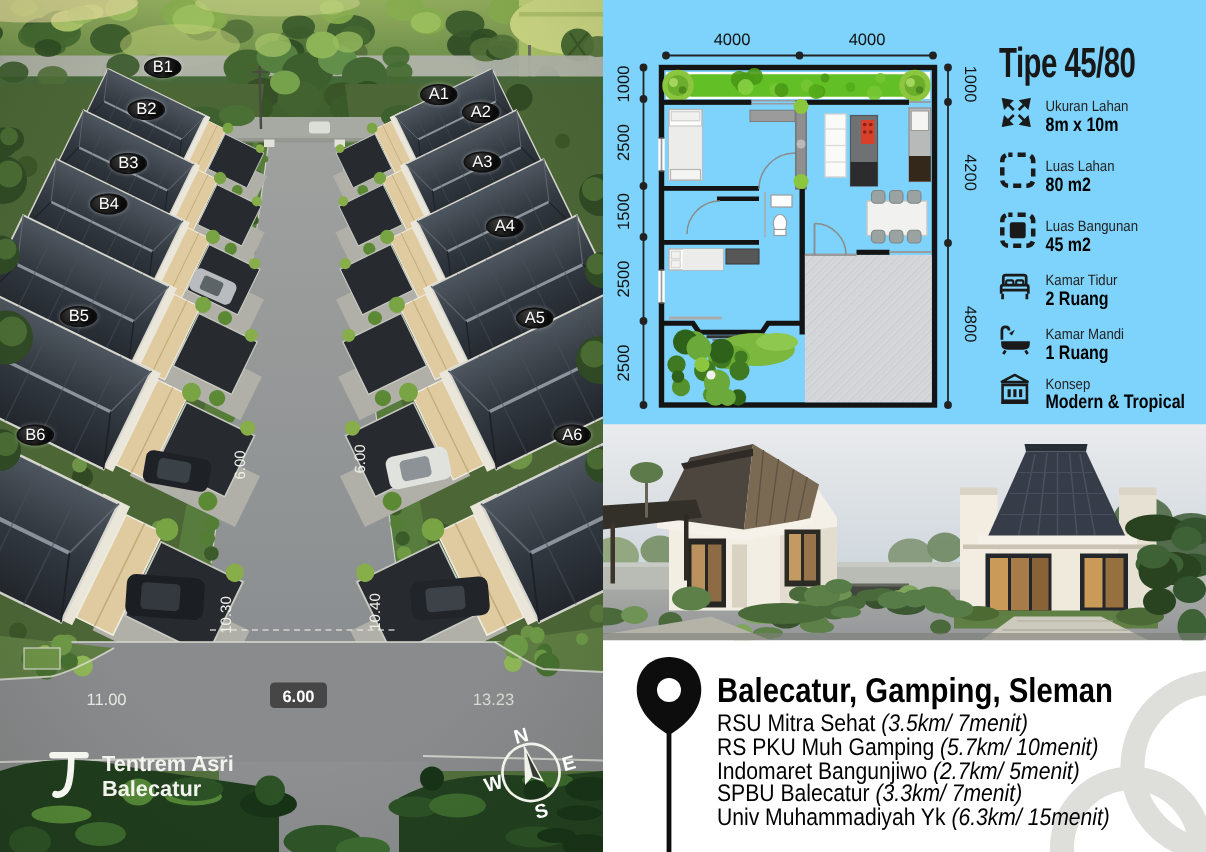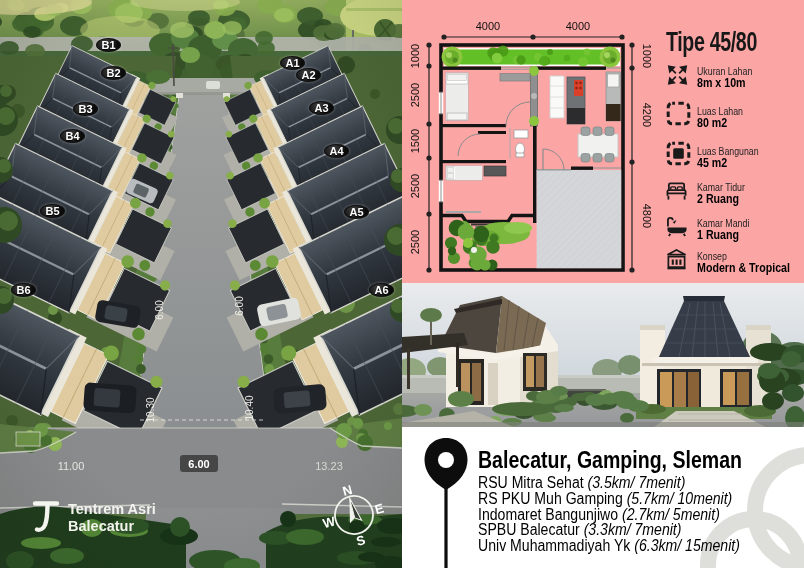--- a/index.html
+++ b/index.html
@@ -1,19 +1,19 @@
 <!DOCTYPE html>
 <html><head><meta charset="utf-8">
 <title>Tentrem Asri Balecatur</title>
 <style>
 *{margin:0;padding:0;box-sizing:border-box}
 body{font-family:"Liberation Sans",sans-serif;background:#fff}
 #page{position:relative;width:804px;height:568px;background:#fff;overflow:hidden}
 .abs{position:absolute}
-.badge{position:absolute;width:25px;height:14px;border-radius:50%;background:radial-gradient(circle at 35% 30%,#404040,#0a0a0a 74%);color:#fff;font-weight:bold;font-size:11px;display:flex;align-items:center;justify-content:center;border:1px solid #111;box-shadow:0 0 3px rgba(255,255,255,0.4);text-shadow:0 1px 1px #000}
+.badge{position:absolute;width:25px;height:14px;border-radius:50%;background:radial-gradient(circle at 35% 30%,#404040,#0a0a0a 74%);color:#fff;font-weight:normal;font-size:11px;display:flex;align-items:center;justify-content:center;border:1px solid #111;box-shadow:0 0 3px rgba(255,255,255,0.4);text-shadow:0 1px 1px #000}
 .speclabel{font-size:10px;color:#222;line-height:11px}
 .specval{font-size:13px;color:#000;font-weight:bold;line-height:15px}
 .locline{font-size:16px;color:#000;line-height:15.8px;white-space:nowrap}
 .locline i{font-style:italic}
 svg{display:block}
 </style></head>
 <body>
 <div id="page">
 
 <div class="abs" style="left:0;top:0;width:402px;height:568px;background:#5c7a42">
@@ -724,44 +724,44 @@
           <text x="354" y="494" font-size="13" font-weight="bold" fill="#fff" text-anchor="middle">N</text>
           <text x="380" y="520" font-size="13" font-weight="bold" fill="#fff" text-anchor="middle">E</text>
           <text x="354" y="546" font-size="13" font-weight="bold" fill="#fff" text-anchor="middle">S</text>
           <text x="328" y="520" font-size="13" font-weight="bold" fill="#fff" text-anchor="middle">W</text>
         </g>
 
 </svg>
 
 <div class="badge" style="left:96px;top:38px">B1</div>
 
-<div class="badge" style="left:101px;top:66px">B2</div>
+<div class="badge" style="left:85px;top:66px">B2</div>
 
 <div class="badge" style="left:73px;top:102px">B3</div>
 
 <div class="badge" style="left:60px;top:129px">B4</div>
 
 <div class="badge" style="left:40px;top:204px">B5</div>
 
 <div class="badge" style="left:11px;top:283px">B6</div>
 
 <div class="badge" style="left:280px;top:56px">A1</div>
 
-<div class="badge" style="left:296px;top:68px">A2</div>
+<div class="badge" style="left:308px;top:68px">A2</div>
 
 <div class="badge" style="left:309px;top:101px">A3</div>
 
 <div class="badge" style="left:324px;top:144px">A4</div>
 
 <div class="badge" style="left:344px;top:205px">A5</div>
 
 <div class="badge" style="left:369px;top:283px">A6</div>
 </div>
 
-<div class="abs" style="left:402px;top:0;width:402px;height:283px;background:#fca5a5">
+<div class="abs" style="left:402px;top:0;width:402px;height:283px;background:#7dd3fc">
 <svg width="402" height="283" viewBox="0 0 402 283" xmlns="http://www.w3.org/2000/svg">
 <defs>
 <pattern id="hatch" width="5" height="5" patternUnits="userSpaceOnUse" patternTransform="rotate(45)">
             <rect width="5" height="5" fill="#d6d7da"></rect>
             <line x1="0" y1="0" x2="0" y2="5" stroke="#c6c7cb" stroke-width="0.9"></line>
             <line x1="2.5" y1="0" x2="2.5" y2="5" stroke="#cfd0d3" stroke-width="0.6"></line>
           </pattern>
 </defs>
 
 <g>

